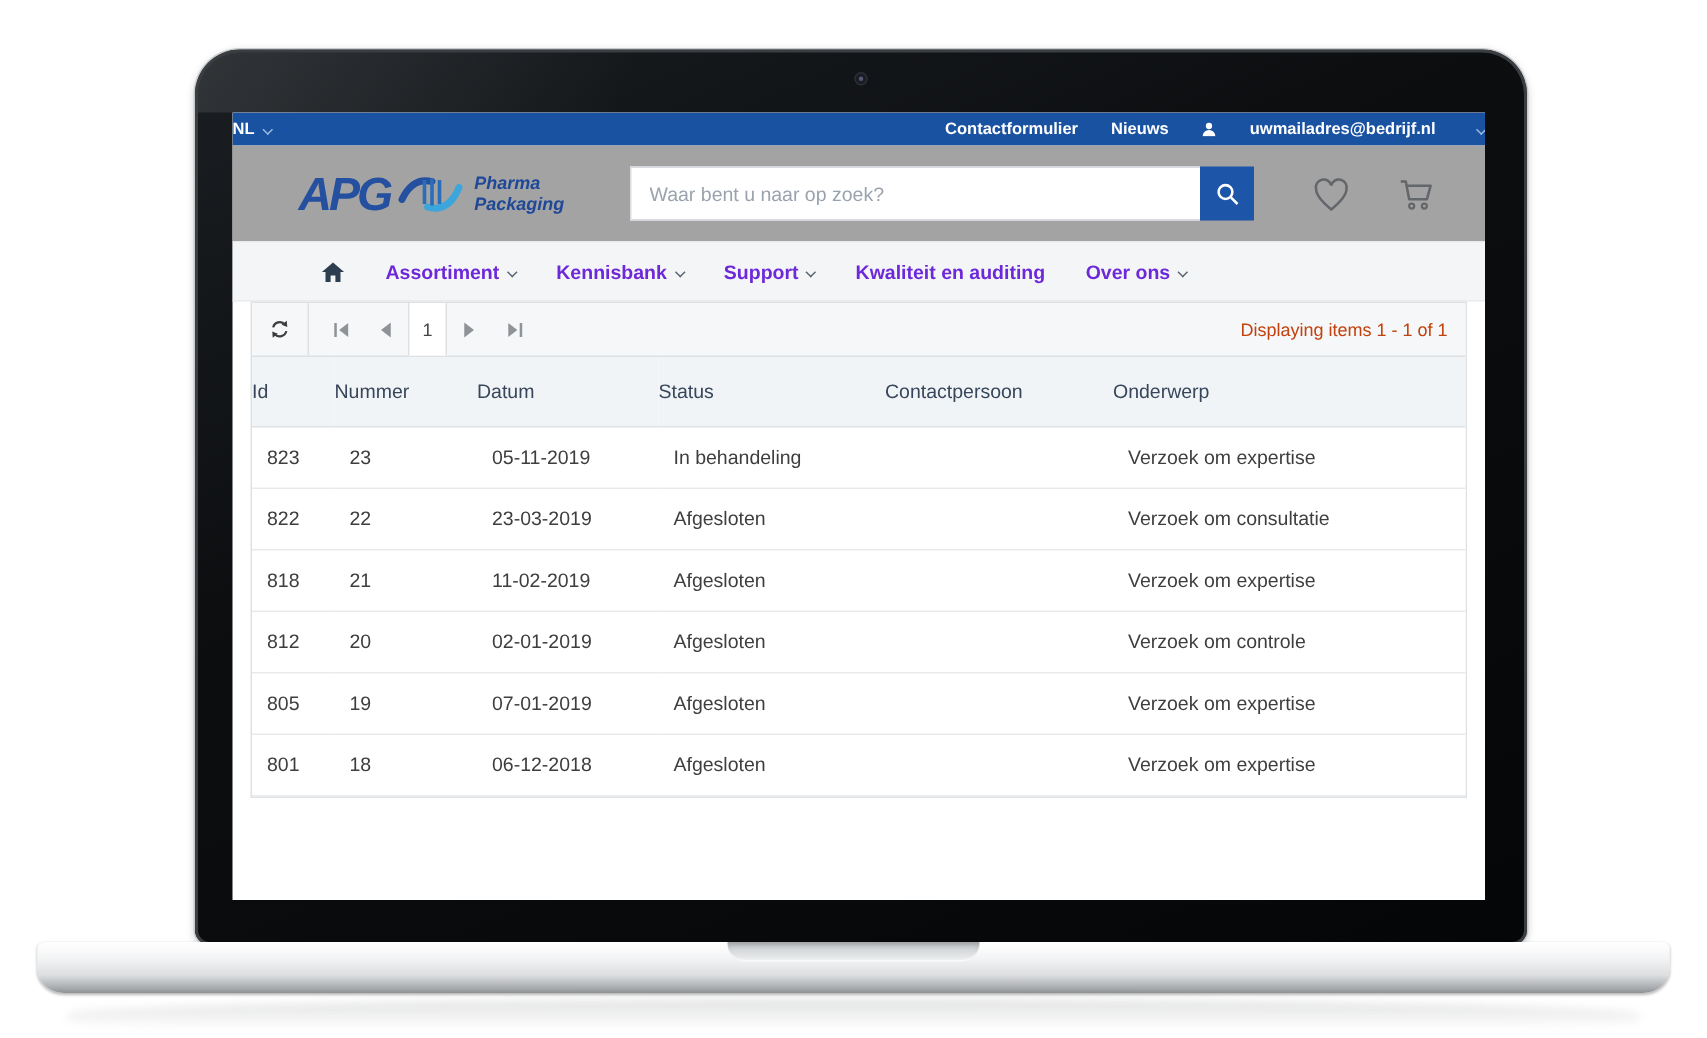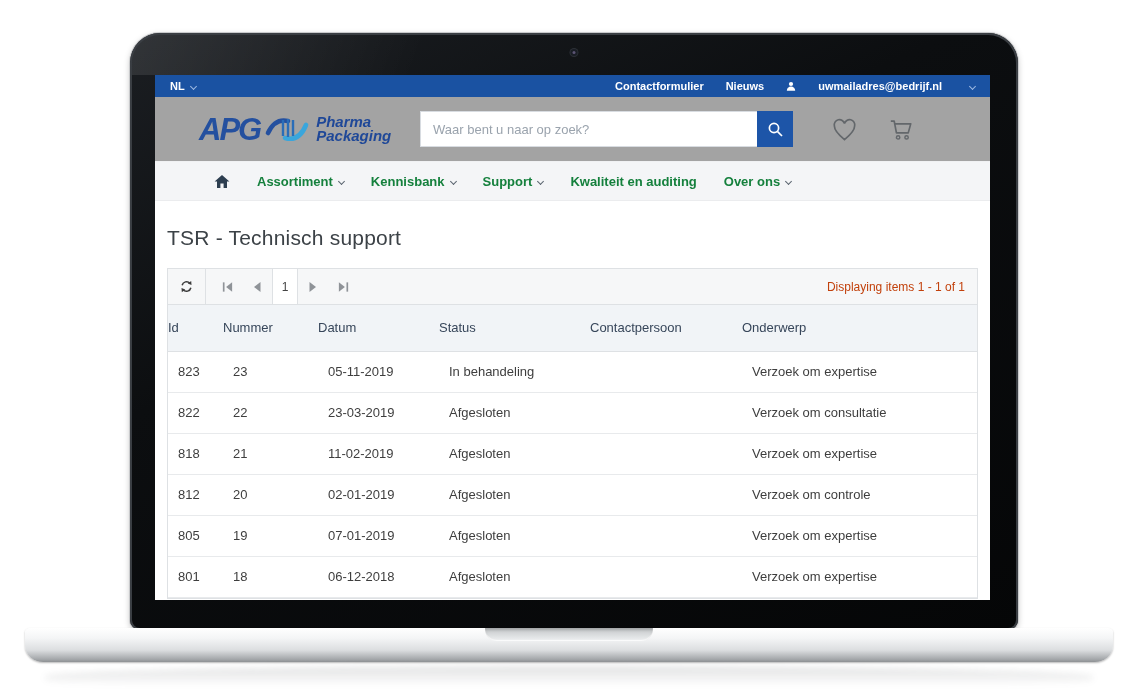--- a/index.html
+++ b/index.html
@@ -50,58 +50,58 @@
 
   
   .screen {
     position:absolute; left:25px; top:42px; width:835px; height:525px;
     background:#fff; overflow:hidden;
   }
 
   .topbar {
     height:22px; background:#1a52a2; color:#fff;
     display:flex; align-items:center; justify-content:space-between;
-    padding:0 15px; font-size:11px; font-weight:bold;
+    padding:0 0; font-size:11px; font-weight:bold;
   }
   .topbar-left, .topbar-right { display:flex; align-items:center; }
   .topbar-right { gap:22px; }
   .topbar-account { display:flex; align-items:center; gap:22px; }
   .chev {
     display:inline-block; width:5px; height:5px;
     border-right:1.5px solid currentColor; border-bottom:1.5px solid currentColor;
     transform:rotate(45deg); margin-left:6px; vertical-align:2px;
   }
   .chev-light { color:#9db9e2; }
   .chev-dark  { color:#5a6570; }
 
   .sitehead { height:64px; background:#a3a3a3; display:flex; align-items:center; padding:0 14px; }
   .logo { display:flex; align-items:center; margin-left:30px; width:221px; flex:none; }
   .logo-word {
     font-size:31px; font-weight:bold; font-style:italic; color:#24509f;
     letter-spacing:-2px; line-height:1;
   }
   .logo-dna { margin:0 6px 0 4px; }
-  .logo-tag { font-style:italic; font-weight:bold; font-size:15px; line-height:14px; color:#1f4898; }
+  .logo-tag { font-style:italic; font-weight:bold; font-size:12px; line-height:14px; color:#1f4898; }
   .searchbox { display:flex; align-items:center; }
   .search-input {
-    width:337px; height:36px; border:1px solid #d8dce1; border-right:none;
+    width:380px; height:36px; border:1px solid #d8dce1; border-right:none;
     padding:0 12px; font-size:13px; color:#444; outline:none;
     font-family:"Liberation Sans", sans-serif;
   }
   .search-input::placeholder { color:#9aa3ad; }
   .search-btn {
     width:36px; height:36px; background:#1d55a8; border:none; cursor:pointer;
     display:flex; align-items:center; justify-content:center;
   }
   .head-icons { display:flex; align-items:center; gap:30px; margin-left:38px; }
 
   .navbar {
     height:40px; background:#f4f5f7; border-bottom:1px solid #ebecee; border-top:1px solid #f0f1f3;
     display:flex; align-items:center; gap:27px; padding:0 14px;
-    font-size:13px; font-weight:600; color:#15803d;
+    font-size:13px; font-weight:600; color:#6d28d9;
   }
   .nav-home { margin-left:45px; display:flex; align-items:center; }
   .nav-item { display:flex; align-items:center; cursor:pointer; }
 
   .content { padding:0 12px; }
   .page-title { margin:25px 0 18px; font-size:21px; font-weight:400; color:#3c4247; letter-spacing:.2px; }
 
   .grid { border:1px solid #dee1e4; }
   .toolbar {
     height:36px; background:#f6f7f8; border-bottom:1px solid #dee1e4;
@@ -218,21 +218,20 @@
         <span class="nav-item">
           <span>Kwaliteit en auditing</span>
         </span>
         <span class="nav-item">
           <span>Over ons</span>
           <span class="chev chev-dark"></span>
         </span>
       </div>
 
       <div class="content">
-        <h1 class="page-title">TSR - Technisch support</h1>
 
         <div class="grid">
 
           <div class="toolbar">
             <span class="refresh-cell">
               <svg width="15" height="15" viewBox="0 0 24 24">
                 <path d="M5 10 a7.2 7.2 0 0 1 12.4 -3.2" fill="none" stroke="#3c3c3c" stroke-width="2.4"></path>
                 <polygon points="19.5,3 20,9.5 14,7.2" fill="#3c3c3c"></polygon>
                 <path d="M19 14 a7.2 7.2 0 0 1 -12.4 3.2" fill="none" stroke="#3c3c3c" stroke-width="2.4"></path>
                 <polygon points="4.5,21 4,14.5 10,16.8" fill="#3c3c3c"></polygon>

